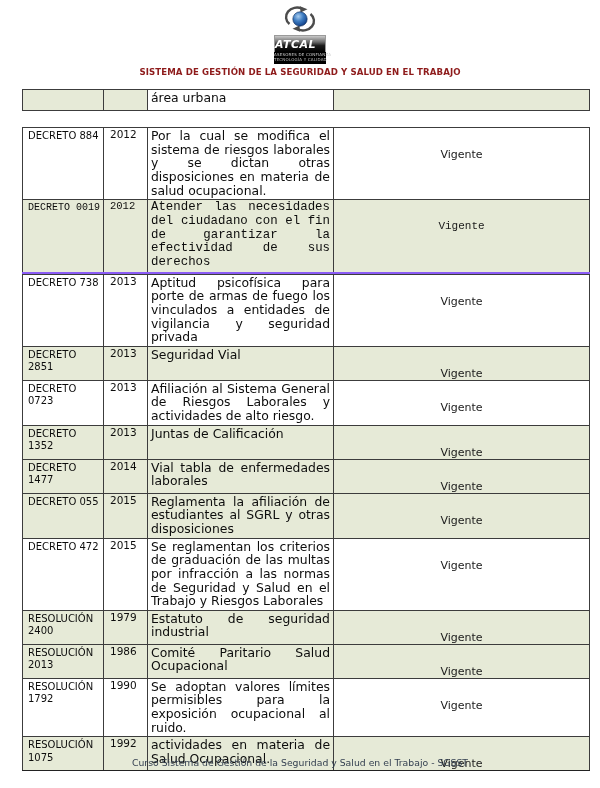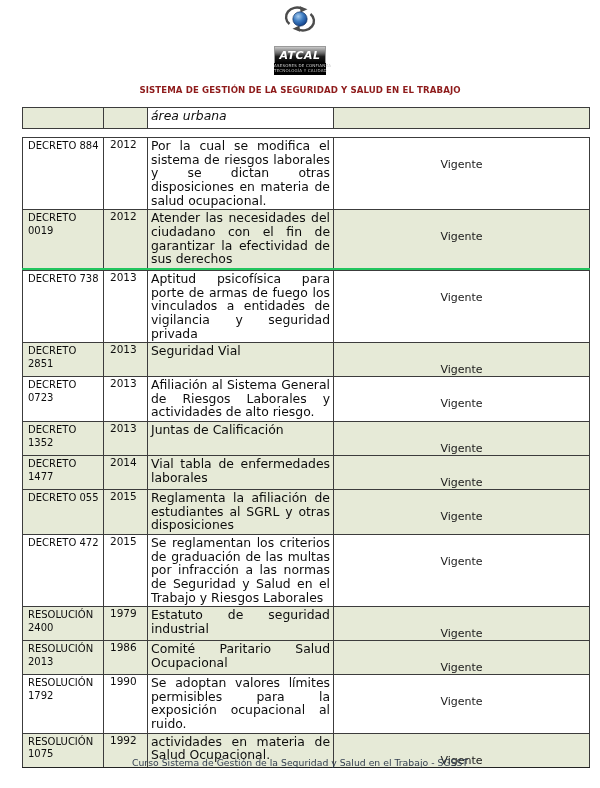--- a/index.html
+++ b/index.html
@@ -7,40 +7,40 @@
     width:600px; height:788px; position:relative;
     background:#ffffff; overflow:hidden;
     font-family:"DejaVu Sans","Liberation Sans",sans-serif;
     -webkit-font-smoothing:antialiased;
   }
 
   
   .logo-wrap { display:flex; flex-direction:column; align-items:center; padding-top:5px; }
   .logo-emblem { width:40px; height:28px; }
   .logo-box {
-    margin-top:13px; width:50px; height:16px;
+    margin-top:2px; width:50px; height:16px;
     background:linear-gradient(#c9c9c9 0%, #6a6a6a 38%, #1c1c1c 60%, #000 100%);
     border:1px solid #9a9a9a; border-bottom:none;
-    display:flex; align-items:center; justify-content:center;
+    display:flex; align-items:center; justify-content:flex-start;
   }
   .logo-box span {
     color:#fff; font-weight:bold; font-style:italic;
     font-size:11px; letter-spacing:.5px; line-height:1;
   }
   .logo-strip {
     width:52px; background:#000; color:#e8e8e8;
     text-align:center; padding:1px 0 2px 0; line-height:1.15;
   }
   .logo-strip div { font-size:4px; letter-spacing:.2px; white-space:nowrap; }
   .logo-strip .l1 { color:#cfcfcf; }
   .logo-strip .l2 { color:#bdbdbd; }
 
   
   .page-title {
-    margin-top:10px; text-align:center;
+    margin-top:3px; text-align:center;
     font-size:8.6px; font-weight:bold; color:#8e1b1b;
     letter-spacing:.1px;
   }
 
   
   .table-zone { margin:12px 10px 0 22px; width:568px; }
   table { border-collapse:collapse; table-layout:fixed; width:568px; }
   col.w-norm { width:81px; }
   col.w-year { width:44px; }
   col.w-desc { width:186px; }
@@ -49,22 +49,22 @@
     background:#ffffff; color:#0d0d0d;
     word-wrap:break-word;
   }
   td.shade { background:#e6ead7; }
   td.c-norm  { font-size:10px;   padding:2px 2px 2px 5px; line-height:1.25; }
   td.c-year  { font-size:10.5px; padding:0 2px 2px 6px; }
   td.c-desc  { font-size:12.4px; padding:1px 3px 2px 3px; line-height:1.1;
                text-align:justify; text-justify:inter-word; }
   td.c-status{ font-size:11px;   padding:20px 0 0 0; text-align:center; color:#1a1a1a; }
 
-  #tbl-a { margin-bottom:8px;font-style:italic; }
-  #tbl-b tr:last-child td { border-bottom:2px solid #22c55e; }
+  #tbl-a { margin-bottom:16px; }
+  #tbl-b tr:last-child td { border-bottom:2px solid #8b5cf6;font-family:Liberation Mono, monospace; }
   #tbl-c tr:last-child td { border-bottom:1.5px solid #222; }
 
   
   .page-footer {
     position:absolute; left:0; bottom:20px; width:100%;
     text-align:center; font-size:9.3px; color:#333f50;
   }
 </style>
 </head>
 <body>

